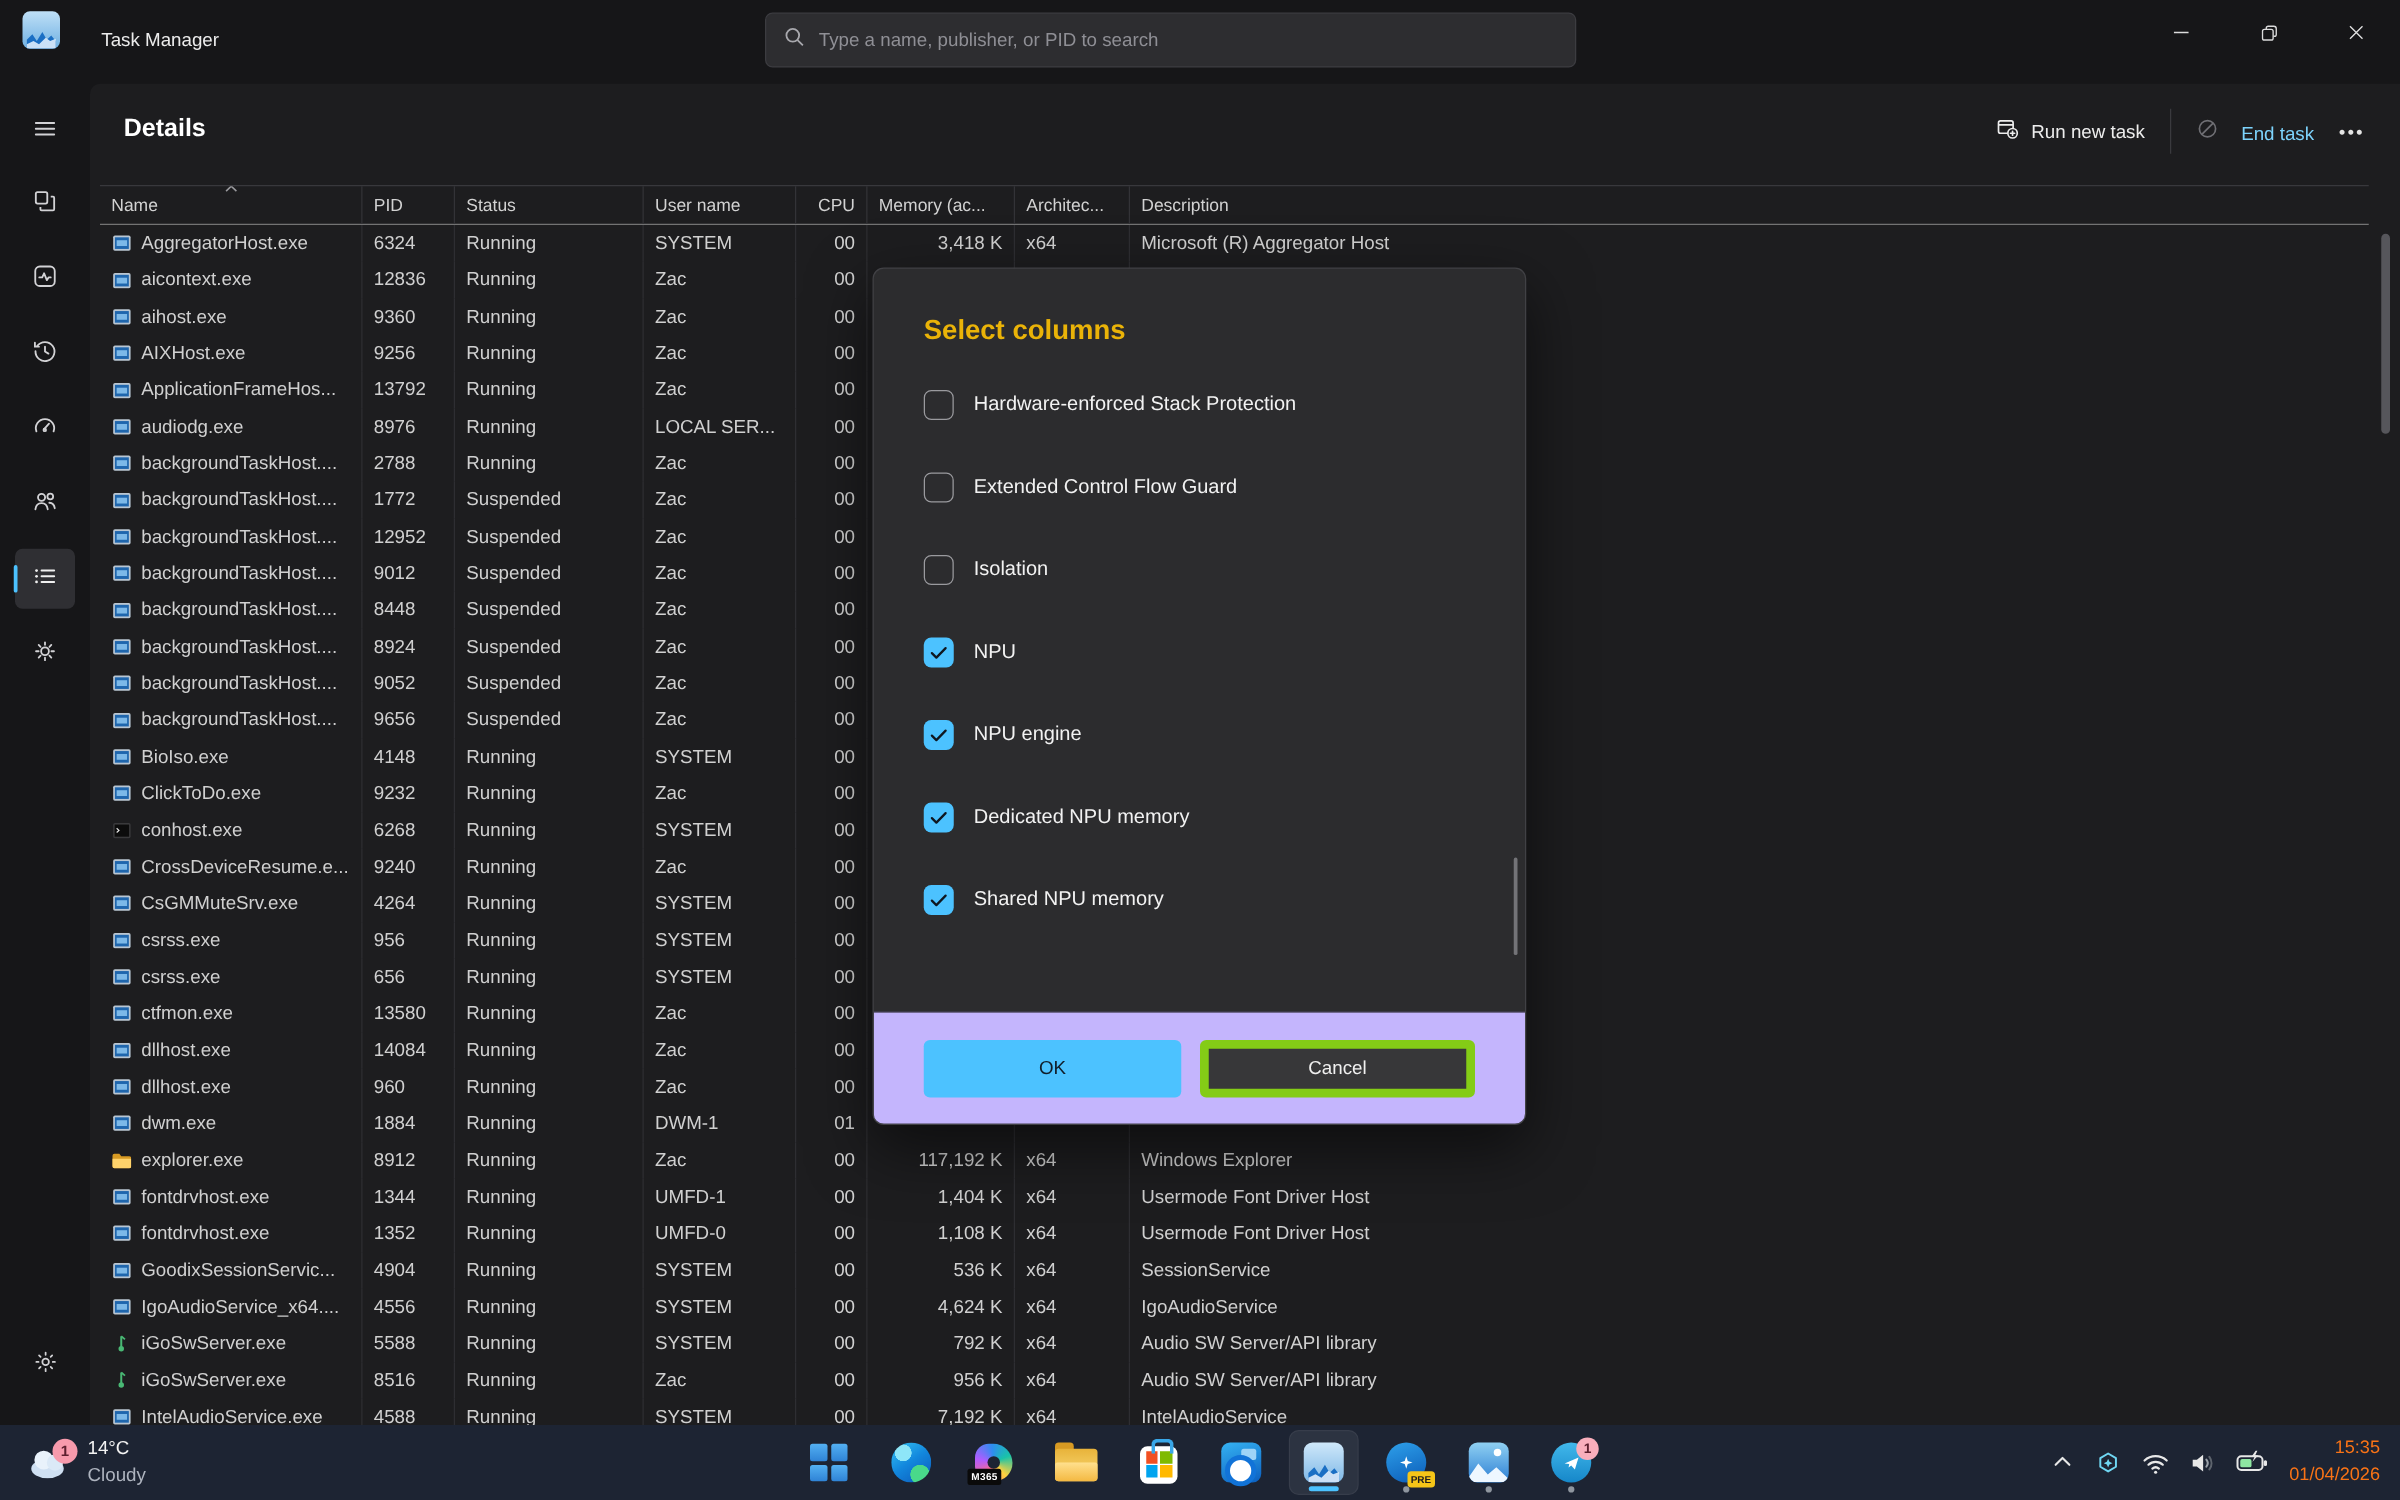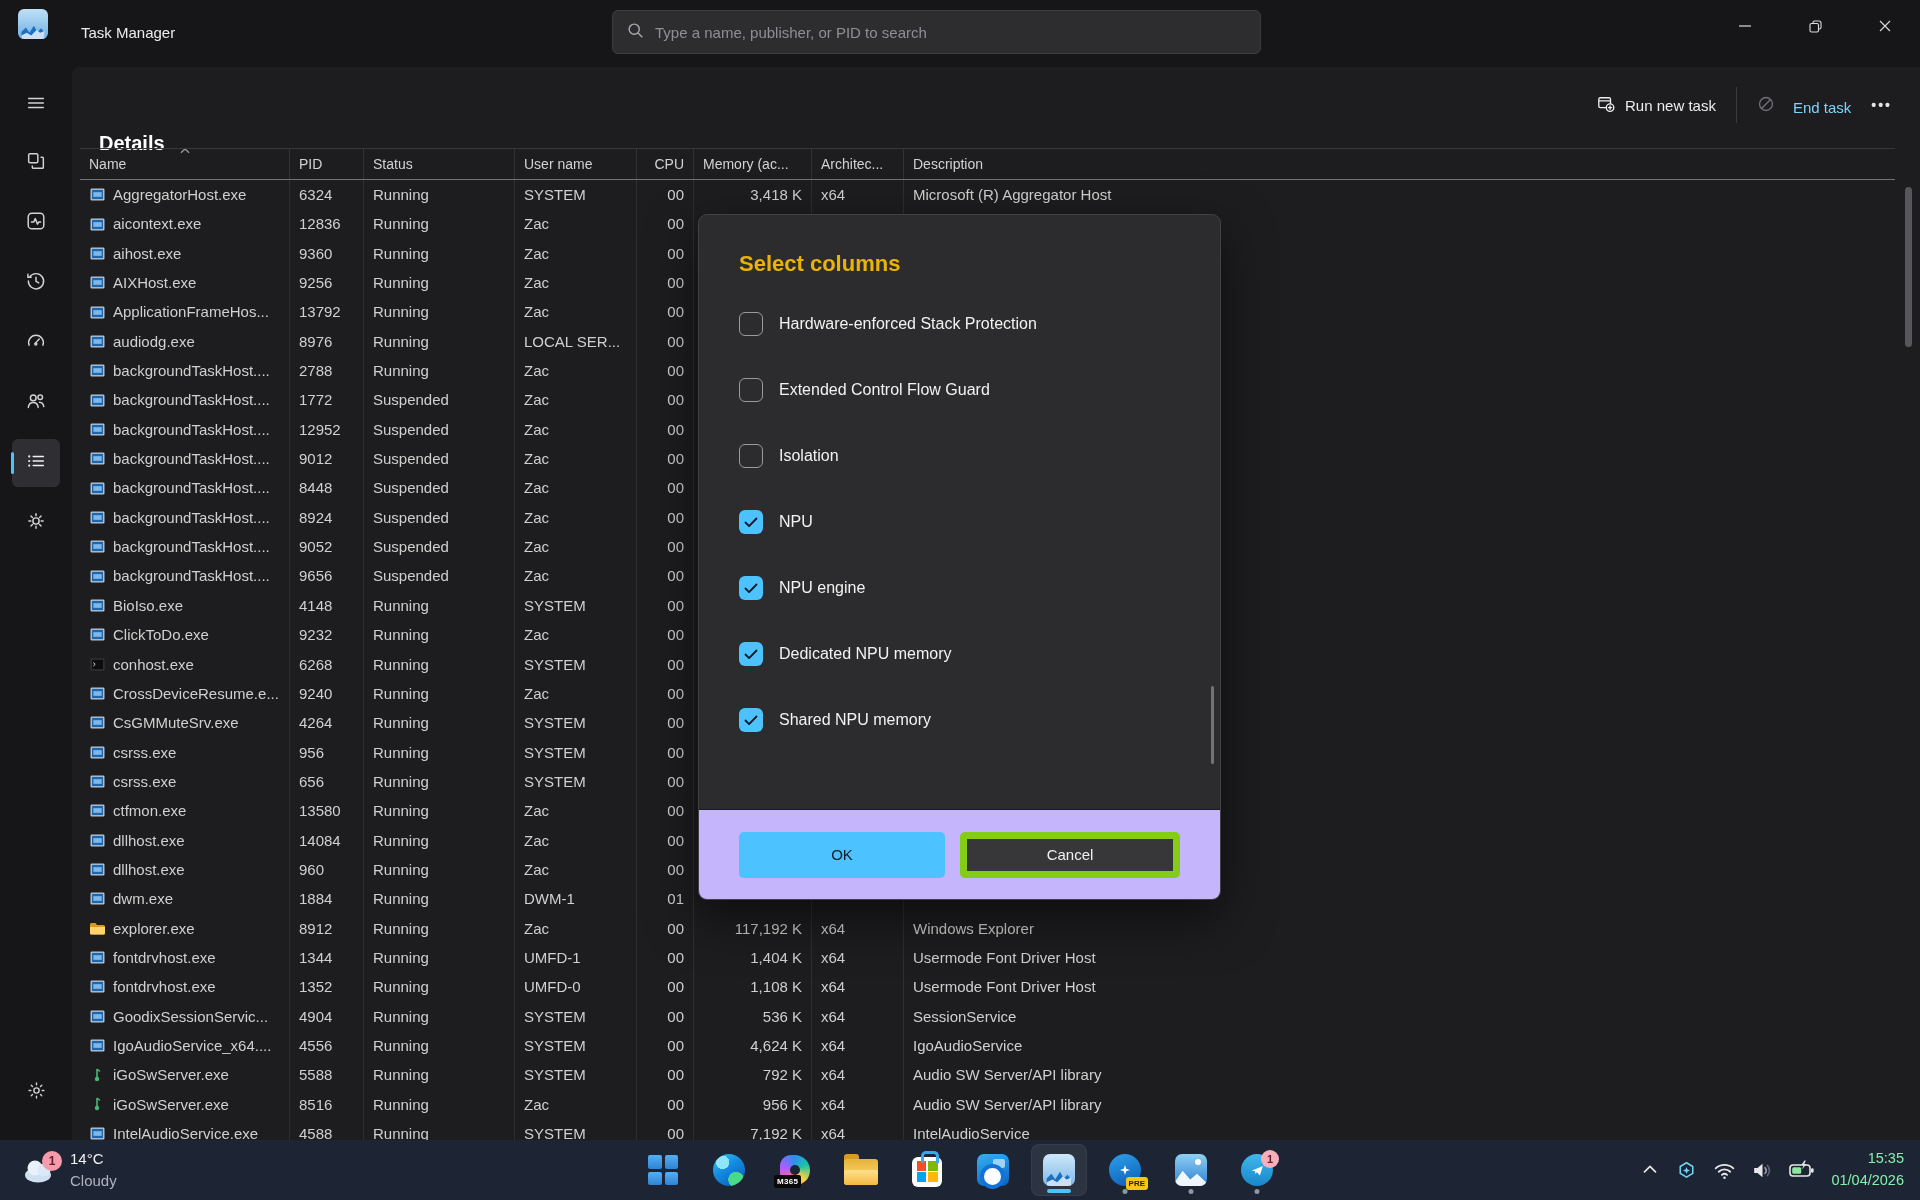--- a/index.html
+++ b/index.html
@@ -33,21 +33,21 @@
   .sb-item.first { margin-top:14px; }
   .sb-item.second { margin-top:10px; }
   .sb-item.active { background:#2f2f33; color:#f0f0f0; }
   .sb-item.active::before { content:""; position:absolute; left:-1px; top:13px; width:3px; height:22px;
     border-radius:2px; background:var(--accent); }
   .sb-item.settings { position:absolute; bottom:24px; left:12px; margin:0; }
 
   
   .main { position:absolute; left:72px; top:67px; right:0; bottom:60px;
     background:#1d1d1f; border-top-left-radius:8px; overflow:hidden; }
-  .page-title { position:absolute; left:27px; top:25px; font-size:20px; font-weight:700; color:#fff;margin-top:40px; }
+  .page-title { position:absolute; left:27px; top:25px; font-size:20px; font-weight:700; color:#fff; }
   .toolbar { position:absolute; right:28px; top:20px; display:flex; align-items:center; gap:20px; font-size:15px; }
   .btn-run { display:flex; align-items:center; gap:10px; color:#ededed; cursor:default; }
   .tb-sep { width:1px; height:36px; background:#3a3a3e; }
   .btn-end { display:flex; align-items:flex-end; gap:18px; color:#7dd3fc; }
   .more { color:#e4e4e4; letter-spacing:2px; font-size:14px; font-weight:700; }
 
   
   .table { position:absolute; left:8px; top:81px; width:1815px; }
   .thead { display:grid; grid-template-columns:var(--cols); height:32px; line-height:30px;
     border-top:1px solid #38383c; border-bottom:1px solid #737373; color:#d2d2d2; font-size:14px; }
@@ -150,21 +150,21 @@
   .ic-photos .sun { position:absolute; top:5px; right:6px; width:6px; height:6px; border-radius:50%; background:#fff; }
   .ic-telegram { width:32px; height:32px; border-radius:50%; position:relative;
     background:linear-gradient(180deg,#41b8eb,#1687c9); display:flex; align-items:center; justify-content:center; }
   .tg-badge { position:absolute; right:-6px; top:-4px; width:18px; height:18px; border-radius:50%;
     background:#f9aebc; color:#5c1f2e; font-size:11px; font-weight:700;
     display:flex; align-items:center; justify-content:center; }
 
   .tray { position:absolute; right:0; top:0; height:60px; display:flex; align-items:center;
     gap:13px; padding-right:16px; }
   .tray-ic { display:flex; align-items:center; justify-content:center; }
-  .clock { text-align:right; font-size:14.5px; color:#86efac; line-height:1.5; }
+  .clock { text-align:right; font-size:14.5px; color:#f97316; line-height:1.5; }
 </style>
 </head>
 <body>
 
 <div class="titlebar">
   <div class="app-icon">
     <svg width="24" height="16" viewBox="0 0 26 18">
         <path d="M0 18V10l5-5 4 6 5-8 4 7 4-4 4 5v7z" fill="#1b6fc4"></path>
         <path d="M0 18v-4l6-3 5 3 6-6 4 3 5-2v9z" fill="#eaf5ff" opacity=".85"></path>
       </svg>

